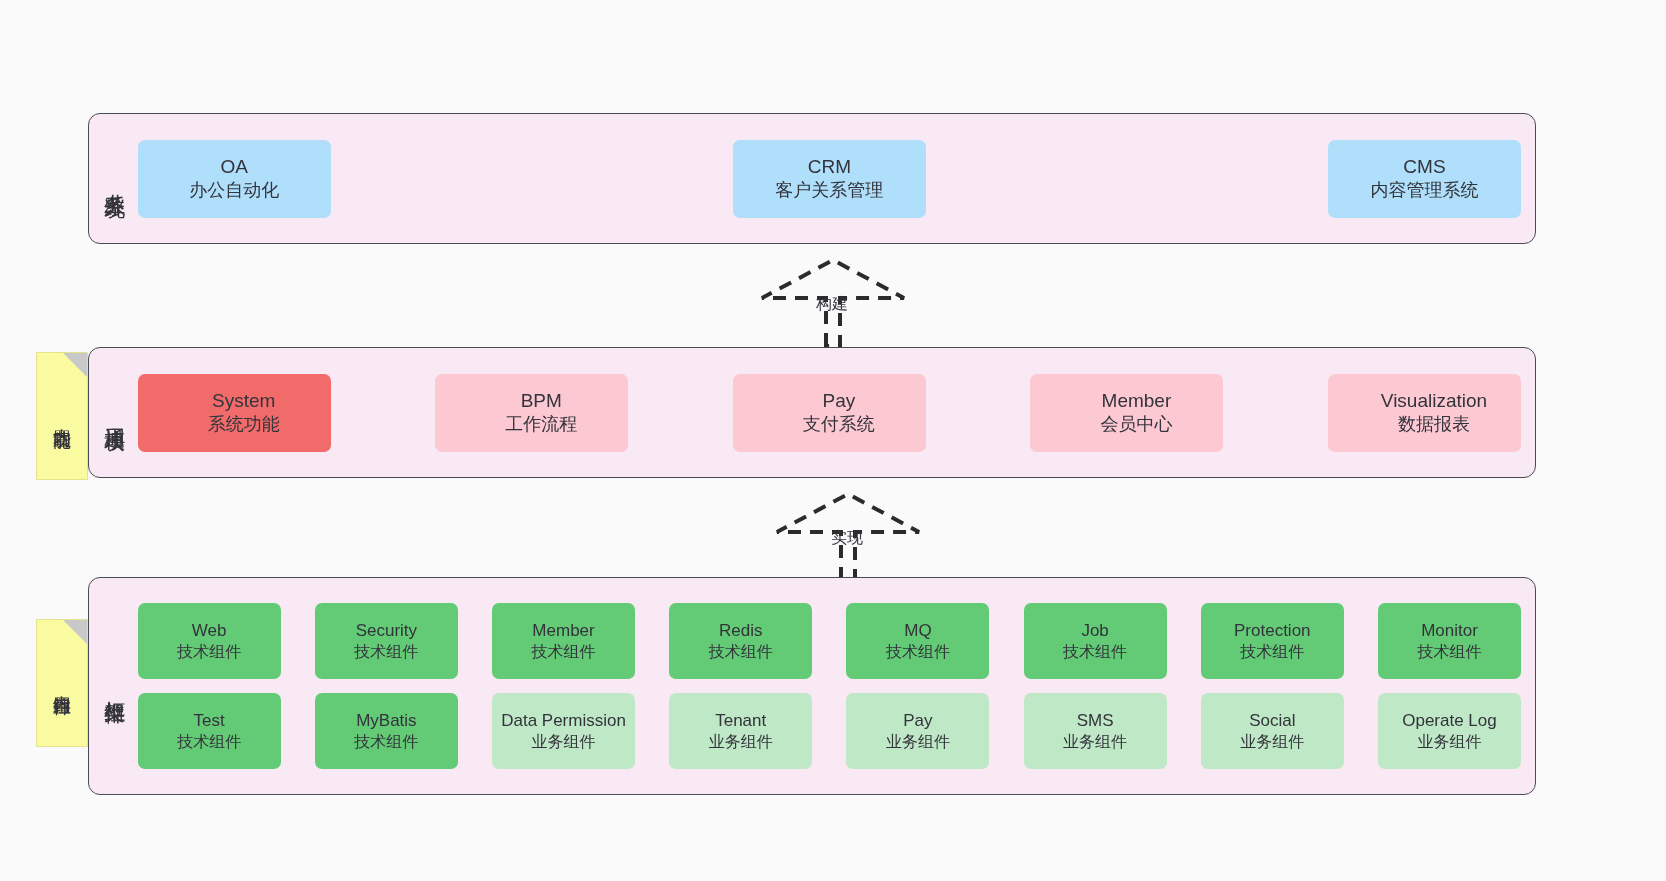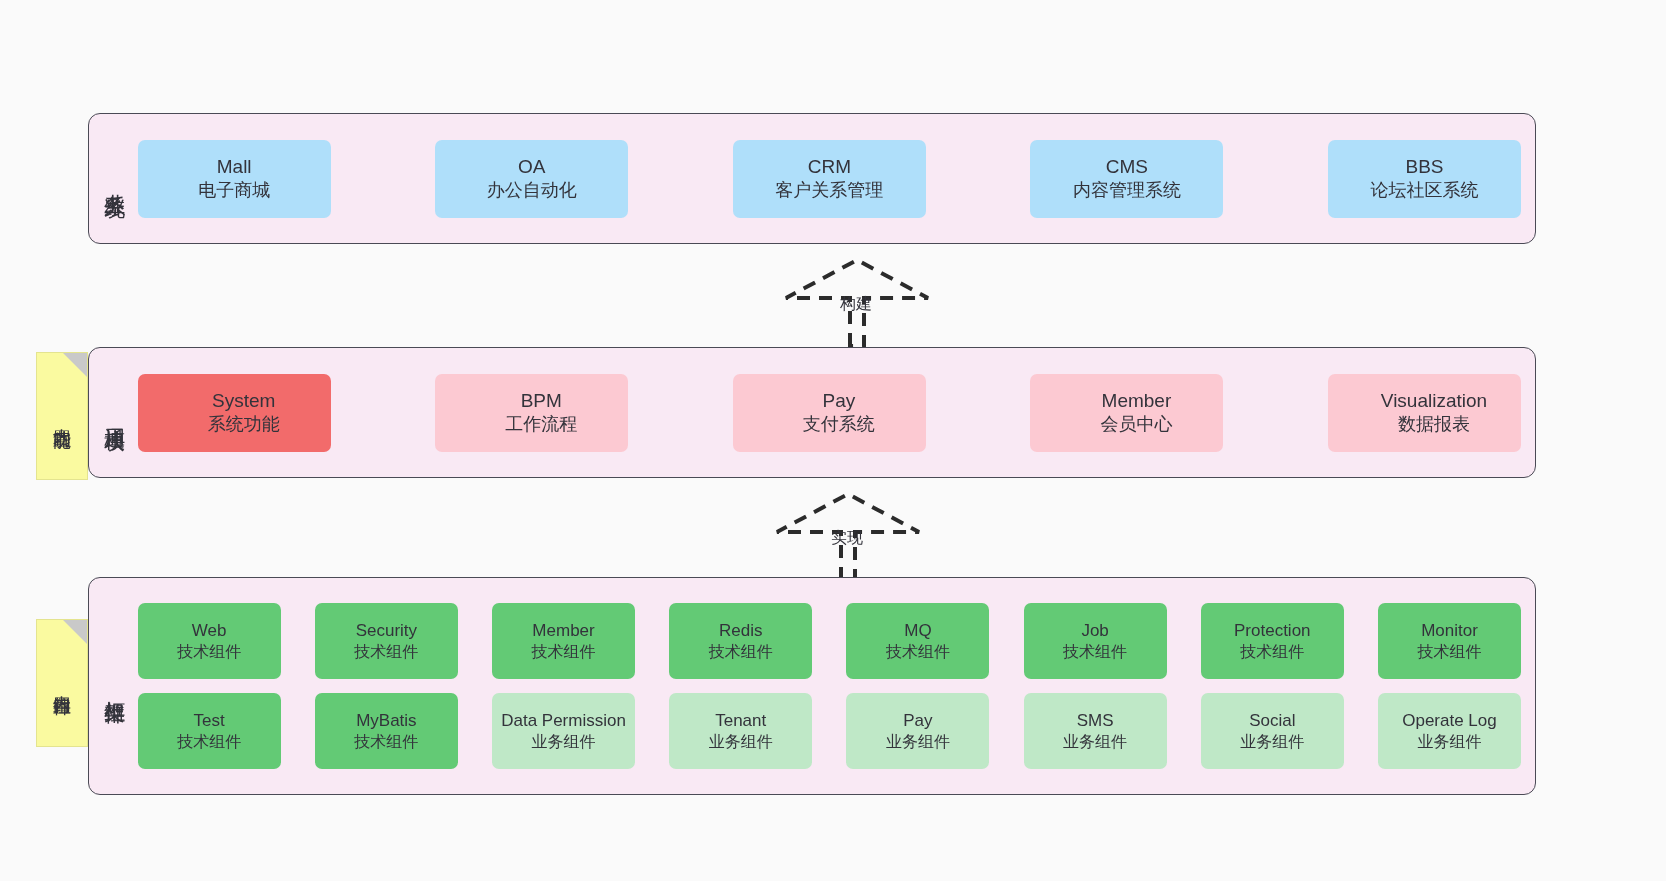--- a/index.html
+++ b/index.html
@@ -157,44 +157,36 @@
 </head>
 <body>
 
 <div id="canvas">
 
   <div class="layer row1" style="left:88px; top:113px; width:1448px; height:131px;">
     <div class="layer-title">业务系统</div>
     <div class="cards">
 
       <div class="card">
-        <span class="en">Mall</span>
-        <span class="cn">电子商城</span>
-      </div>
-      <div class="card">
         <span class="en">OA</span>
         <span class="cn">办公自动化</span>
       </div>
       <div class="card">
         <span class="en">CRM</span>
         <span class="cn">客户关系管理</span>
       </div>
       <div class="card">
         <span class="en">CMS</span>
         <span class="cn">内容管理系统</span>
       </div>
-      <div class="card">
-        <span class="en">BBS</span>
-        <span class="cn">论坛社区系统</span>
-      </div>
 
     </div>
   </div>
 
-  <div class="arrow-group" style="left:772px; top:256px; width:170px; height:92px;">
+  <div class="arrow-group" style="left:748px; top:256px; width:170px; height:92px;">
     <svg width="170" height="92" viewBox="0 0 170 92">
       <path d="M 78 90 L 78 42 L 14 42 L 85 4 L 156 42 L 92 42 L 92 90 Z" fill="none" stroke="#2b2b2b" stroke-width="4" stroke-dasharray="13,9" stroke-linejoin="miter"></path>
     </svg>
     <span class="arrow-label" style="left:68px; top:38px;">构建</span>
   </div>
 
   <div class="note" style="left:36px; top:352px; width:52px; height:128px;">
     <span class="fold"></span>
     <span class="note-text">内置功能</span>
   </div>

